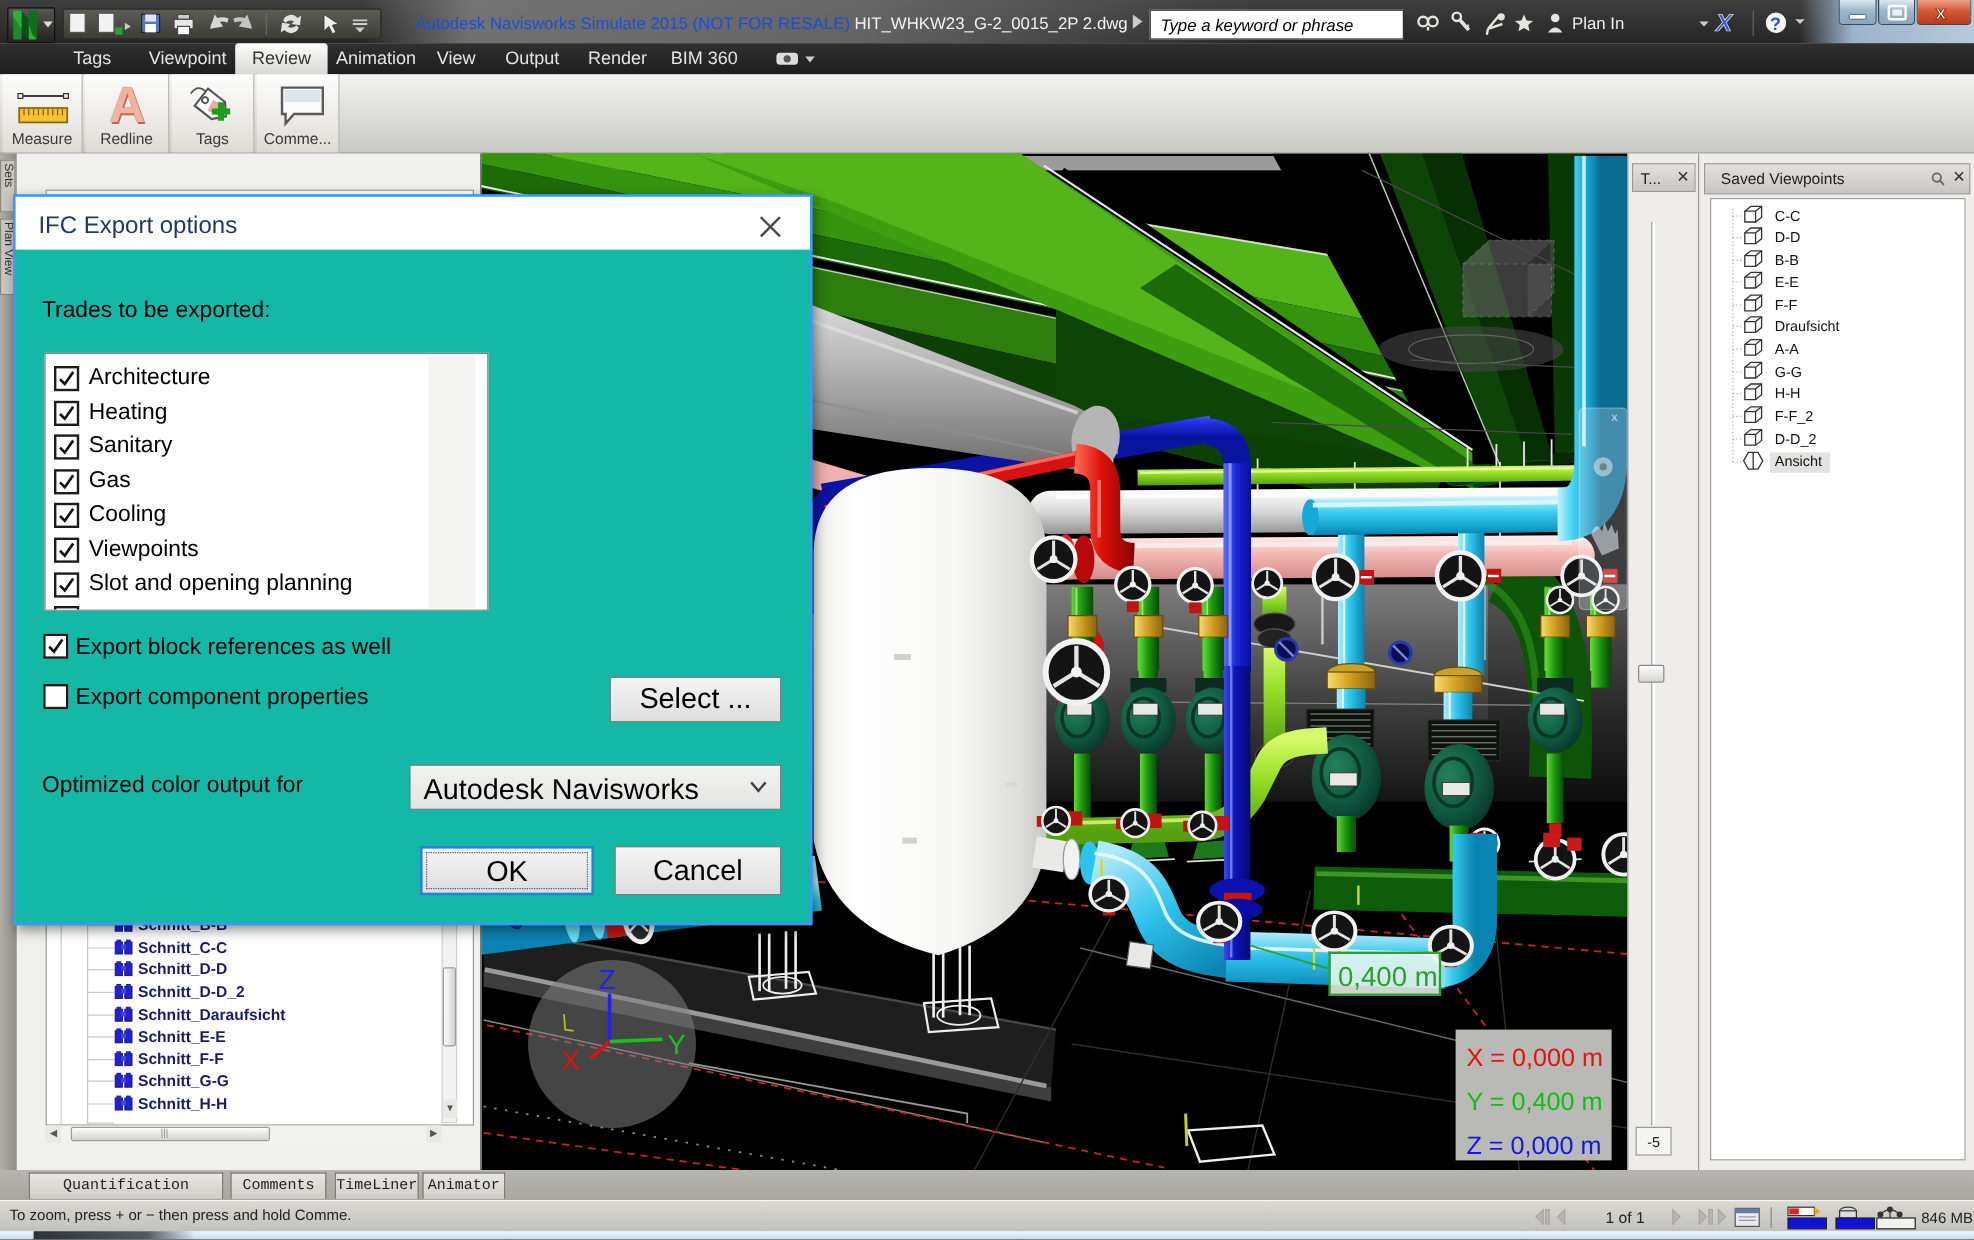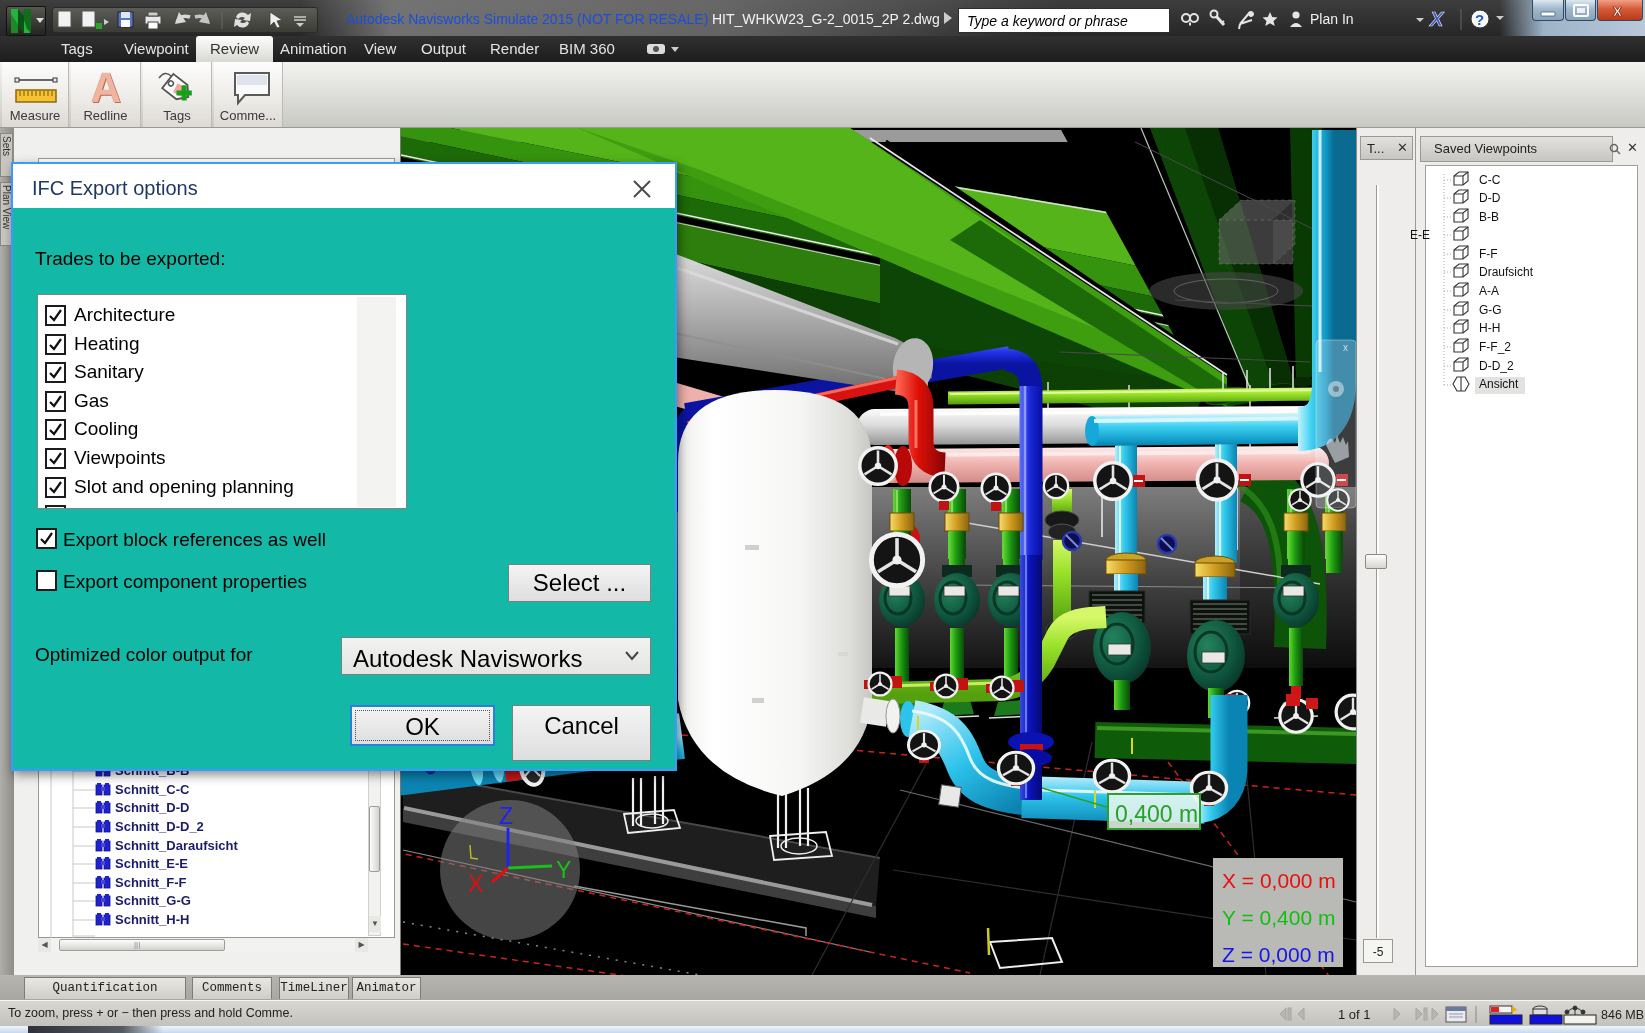--- a/index.html
+++ b/index.html
@@ -956,21 +956,21 @@
  <div class="phead" style="left:3px;top:8px;width:53px;height:24px;">
         <span style="position:absolute;left:6px;top:4px;">T...</span>
         <span style="position:absolute;left:36px;top:3px;color:#333;font-size:13px;">✕</span>
       </div>
  <div class="abs" style="left:19px;top:57px;width:3px;height:753px;background:#fff;border-left:1px solid #9a9a95;"></div>
  <div class="abs" style="left:8px;top:426px;width:22px;height:15px;background:linear-gradient(#fdfdfd,#d5d5d0);border:1px solid #8a8a85;border-radius:2px;"></div>
  <div class="abs" style="left:6px;top:811px;width:30px;height:24px;background:#f5f5f2;border:1px solid #9a9a95;font-size:12px;color:#222;text-align:center;line-height:24px;">-5</div>
 </div>
 
 <div class="abs" id="vpanel">
- <div class="phead" style="left:4px;top:8px;width:193px;height:26px;">
+ <div class="phead" style="left:4px;top:8px;width:222px;height:26px;">
         <span style="position:absolute;left:13px;top:4px;">Saved Viewpoints</span>
   <svg style="position:absolute;left:186px;top:5px;" width="14" height="14">
           <circle cx="7" cy="6" r="3.5" fill="none" stroke="#666" stroke-width="1.5"></circle>
           <line x1="9" y1="8" x2="13" y2="12" stroke="#666" stroke-width="1.5"></line>
         </svg>
   <span style="position:absolute;left:206px;top:3px;color:#333;font-size:13px;">✕</span>
  </div>
  <div id="vtree"></div>
 </div>
 
@@ -1037,21 +1037,21 @@
         </g>
         <g transform="translate(29,211)">
           <path d="M3 0 l8 0 4 7 -4 7 -8 0 -4 -7 z M7 0 l0 14" fill="#fff" stroke="#333" stroke-width="1.1"></path>
         </g>
       </g>
  <rect x="50" y="211" width="50" height="17" fill="#e2e2e0"></rect>
 </svg>
 <span class="vitem" style="left:1479px;top:173px;">C-C</span>
 <span class="vitem" style="left:1479px;top:191px;">D-D</span>
 <span class="vitem" style="left:1479px;top:210px;">B-B</span>
-<span class="vitem" style="left:1410px;top:228px;">E-E</span>
+<span class="vitem" style="left:1479px;top:228px;">E-E</span>
 <span class="vitem" style="left:1479px;top:247px;">F-F</span>
 <span class="vitem" style="left:1479px;top:265px;">Draufsicht</span>
 <span class="vitem" style="left:1479px;top:284px;">A-A</span>
 <span class="vitem" style="left:1479px;top:303px;">G-G</span>
 <span class="vitem" style="left:1479px;top:321px;">H-H</span>
 <span class="vitem" style="left:1479px;top:340px;">F-F_2</span>
 <span class="vitem" style="left:1479px;top:359px;">D-D_2</span>
 <span class="vitem" style="left:1479px;top:377px;">Ansicht</span>
 
 <svg class="abs" style="left:38px;top:740px;" width="330" height="198" viewBox="0 0 330 198">
@@ -1223,15 +1223,15 @@
  <div class="dtext" style="left:22px;top:480px;">Optimized color output for</div>
  <div class="btn" style="left:328px;top:473px;width:310px;height:38px;background:linear-gradient(#f2f2f0,#e4e4e2);text-align:left;">
    <span style="position:absolute;left:11px;top:7px;">Autodesk Navisworks</span>
    <svg style="position:absolute;right:10px;top:12px;" width="16" height="12">
           <path d="M2 2 l6 7 6 -7" stroke="#444" stroke-width="2" fill="none"></path>
         </svg>
  </div>
  <div class="btn" style="left:337px;top:541px;width:145px;height:41px;border:2px solid #2a7fde;">
    <div style="position:absolute;left:3px;top:3px;right:3px;bottom:3px;border:1px dotted #555;line-height:32px;">OK</div>
  </div>
- <div class="btn" style="left:499px;top:541px;width:139px;height:56px;line-height:39px;">Cancel</div>
+ <div class="btn" style="left:499px;top:541px;width:139px;height:41px;line-height:39px;">Cancel</div>
 </div>
 </div>
 
 </body></html>

